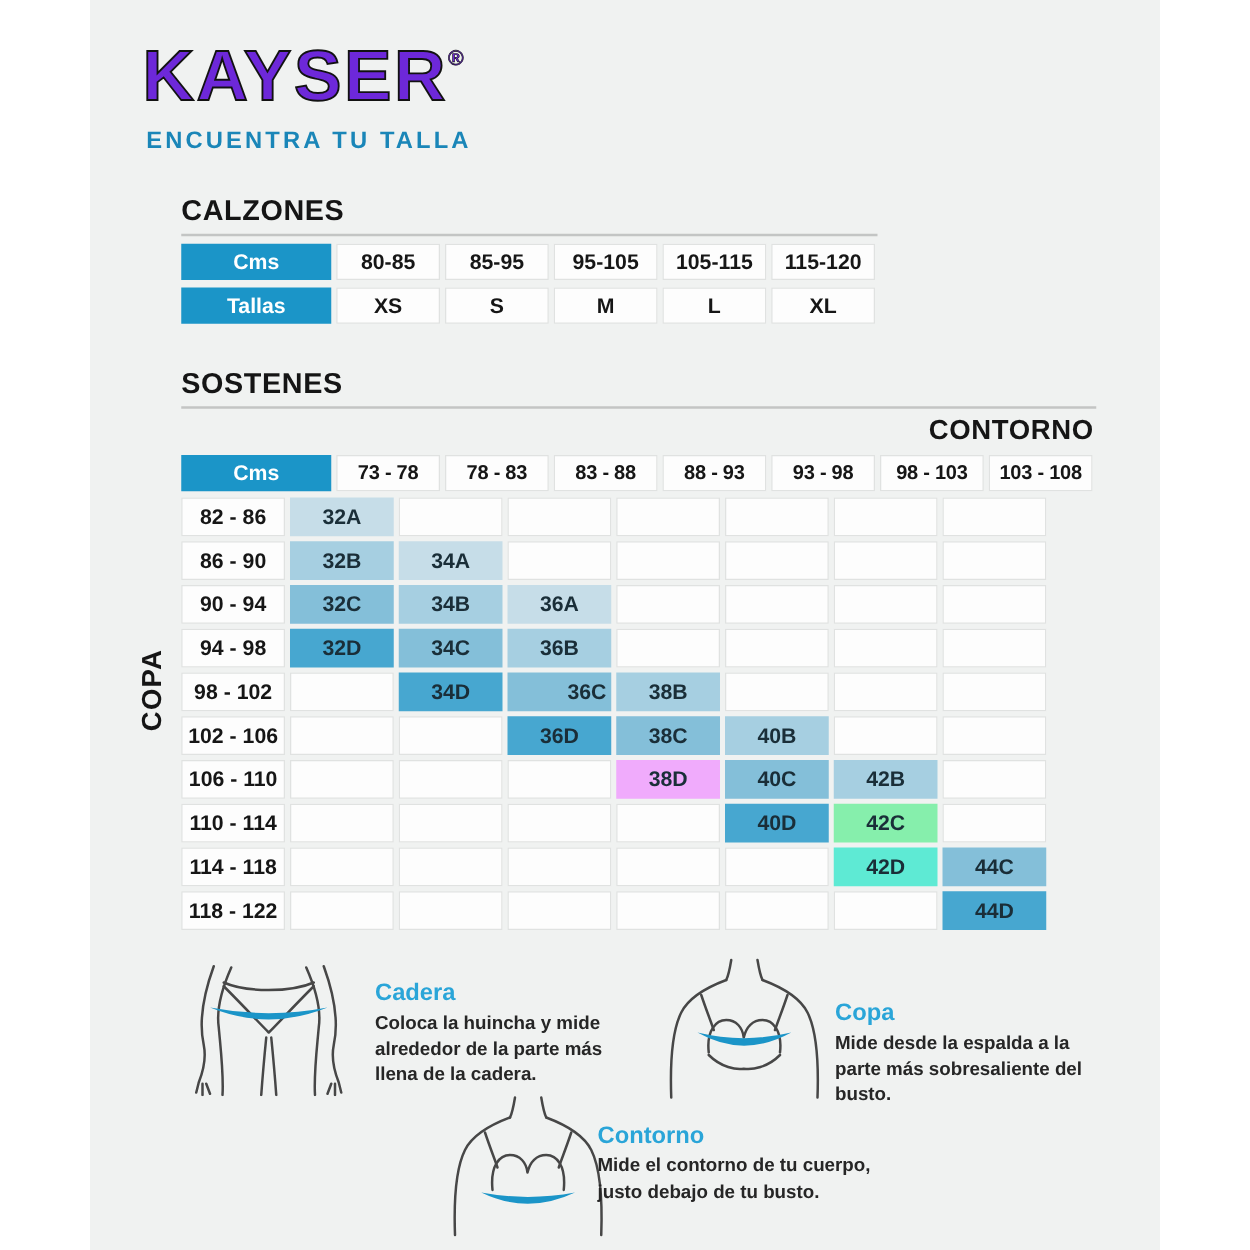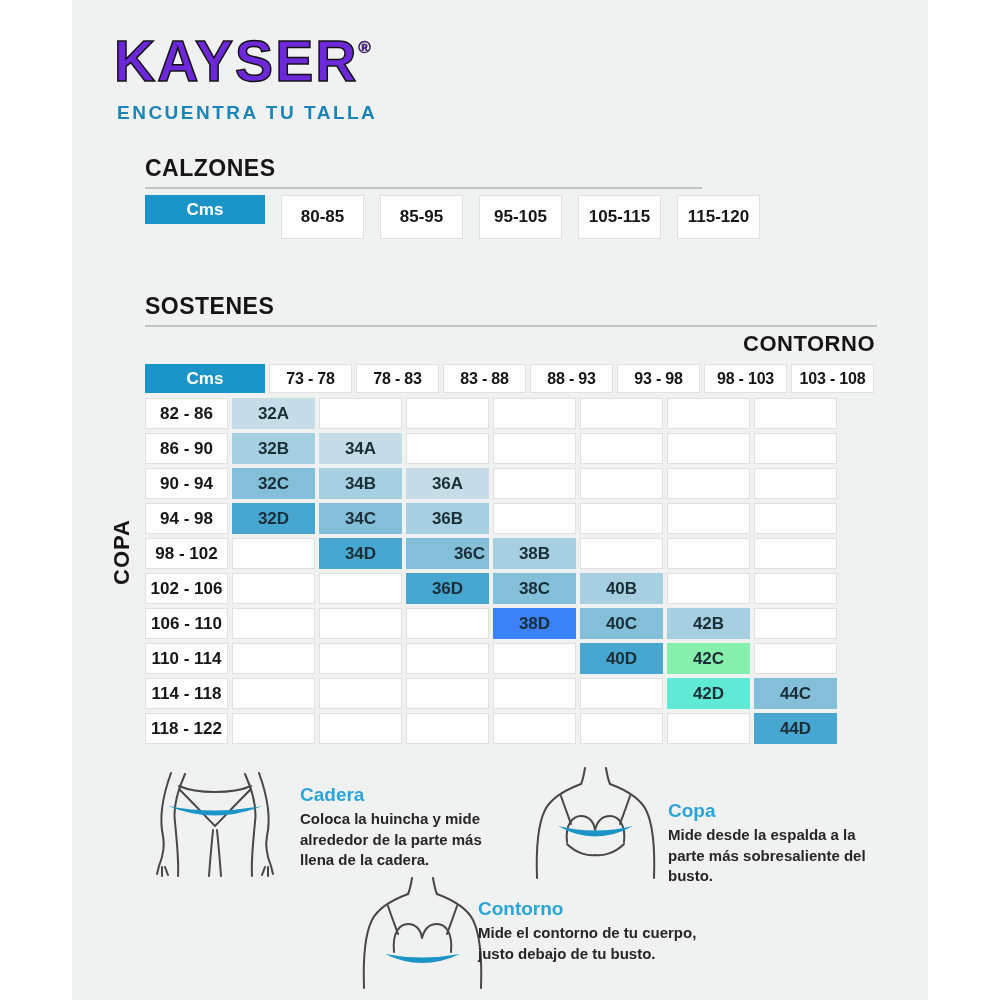--- a/index.html
+++ b/index.html
@@ -23,21 +23,21 @@
   .tbl{position:absolute;display:flex;flex-direction:column;}
   #calzones-table{left:145px;top:195px;gap:6px;}
   #sostenes-table{left:145px;top:364px;gap:4px;}
   .trow{display:flex;gap:4px;}
   .trow.hdr{margin-bottom:1px;}
   .cell{display:flex;align-items:center;justify-content:center;box-sizing:border-box;
         font-size:17px;font-weight:700;color:#1a2e38;}
   .cell.lab{width:120px;background:var(--accent,#1b95c8);color:#ffffff;font-weight:600;}
   .cell.white{background:#fdfdfd;border:1px solid #e0e2e1;color:#161616;}
   .cell.colhdr{font-size:16px;letter-spacing:-0.2px;}
-  .cz{width:83px;height:44px;margin-left:12px;}
+  .cz{width:83px;height:29px;}
   .cz-lab{height:29px;}
   .sos{width:83px;height:31px;}
   #sostenes-table .hdr .cell{height:29px;}
   .copa-label{position:absolute;left:57px;top:487px;width:130px;height:130px;display:flex;
               align-items:center;justify-content:center;transform:rotate(-90deg);
               font-size:22px;font-weight:700;letter-spacing:1px;color:#151515;}
   
   .guide-svg{position:absolute;}
   .guide-svg path, .guide-svg line{fill:none;stroke:#474747;stroke-width:2;stroke-linecap:round;stroke-linejoin:round;}
   .guide-svg .band{fill:var(--accent,#1b95c8);stroke:none;}
@@ -56,20 +56,28 @@
 <div class="sec-title" style="left:145px;top:155px;">CALZONES</div>
 <div class="rule" style="left:145px;top:187px;width:557px;"></div>
 <div id="calzones-table" class="tbl">
     <div class="trow">
       <div class="cell lab cz-lab">Cms</div>
       <div class="cell white cz">80-85</div>
       <div class="cell white cz">85-95</div>
       <div class="cell white cz">95-105</div>
       <div class="cell white cz">105-115</div>
       <div class="cell white cz">115-120</div>
+    </div>
+    <div class="trow">
+      <div class="cell lab cz-lab">Tallas</div>
+      <div class="cell white cz">XS</div>
+      <div class="cell white cz">S</div>
+      <div class="cell white cz">M</div>
+      <div class="cell white cz">L</div>
+      <div class="cell white cz">XL</div>
     </div>
   </div>
 
 <div class="sec-title" style="left:145px;top:293px;">SOSTENES</div>
 <div class="rule" style="left:145px;top:325px;width:732px;"></div>
 <div class="contorno-label">CONTORNO</div>
 <div id="sostenes-table" class="tbl">
     <div class="trow hdr">
       <div class="cell lab cz-lab">Cms</div>
       <div class="cell white sos colhdr">73 - 78</div>
@@ -138,21 +146,21 @@
       <div class="cell sos" style="background: rgb(132, 191, 217);">38C</div>
       <div class="cell sos" style="background: rgb(166, 207, 225);">40B</div>
       <div class="cell white sos"></div>
       <div class="cell white sos"></div>
     </div>
     <div class="trow">
       <div class="cell white sos">106 - 110</div>
       <div class="cell white sos"></div>
       <div class="cell white sos"></div>
       <div class="cell white sos"></div>
-      <div class="cell sos" style="background: #3b82f6;">38D</div>
+      <div class="cell sos" style="background: #f0abfc;">38D</div>
       <div class="cell sos" style="background: rgb(132, 191, 217);">40C</div>
       <div class="cell sos" style="background: rgb(166, 207, 225);">42B</div>
       <div class="cell white sos"></div>
     </div>
     <div class="trow">
       <div class="cell white sos">110 - 114</div>
       <div class="cell white sos"></div>
       <div class="cell white sos"></div>
       <div class="cell white sos"></div>
       <div class="cell white sos"></div>

